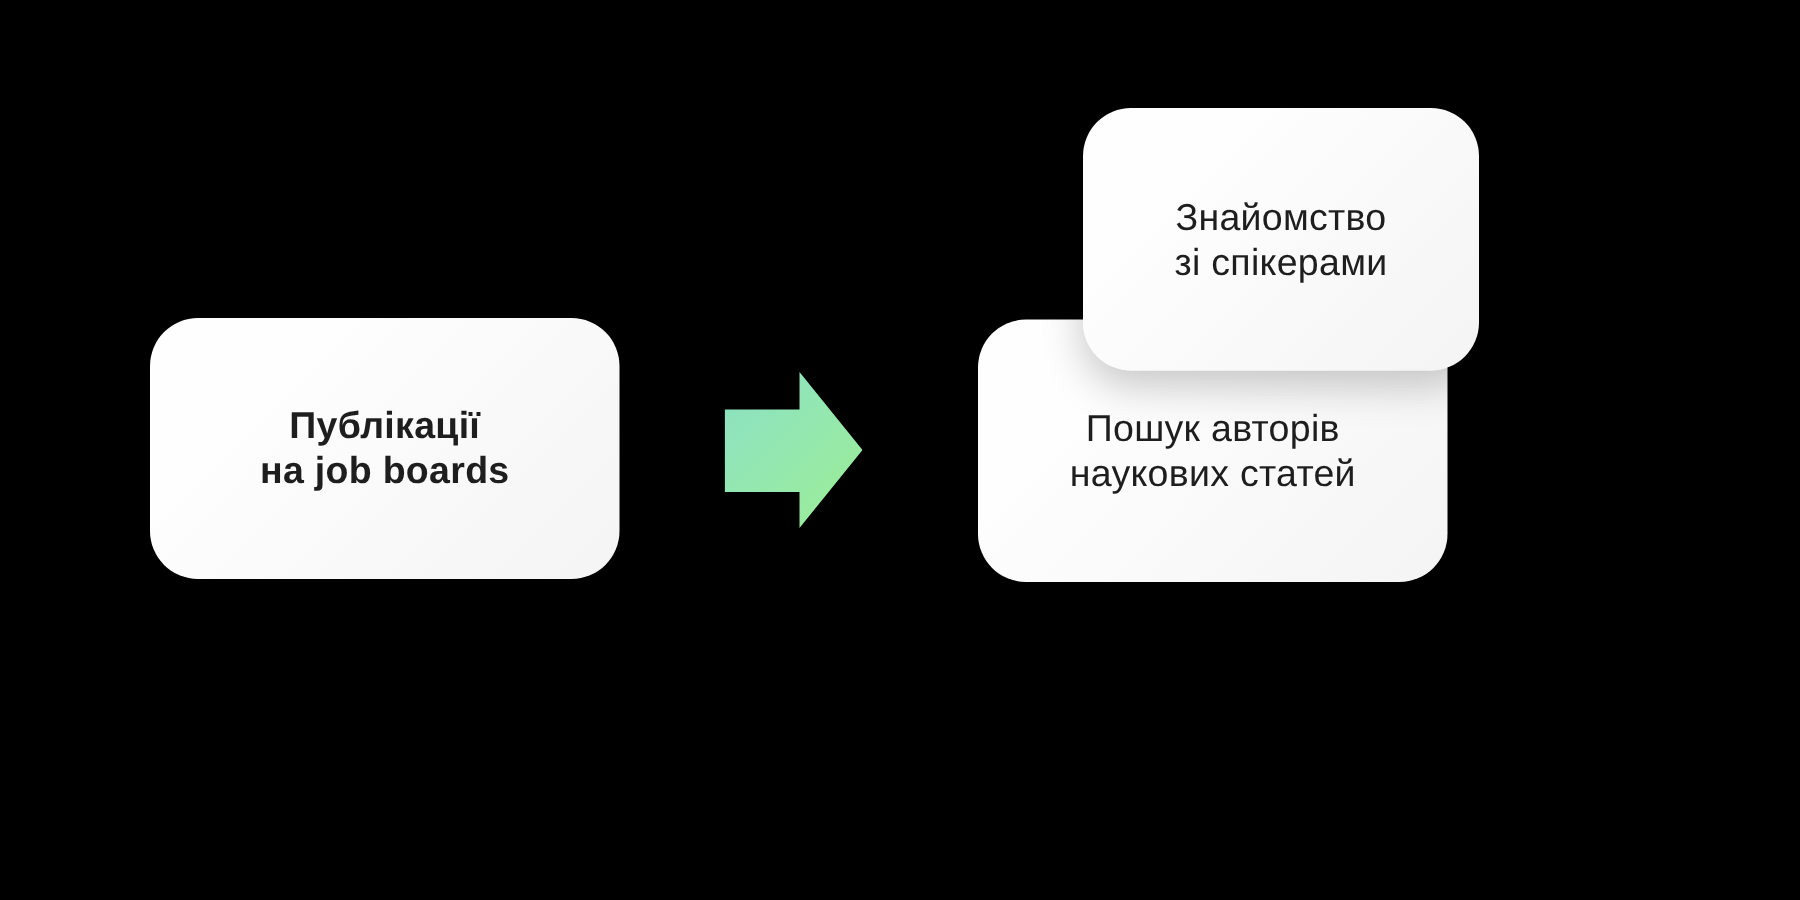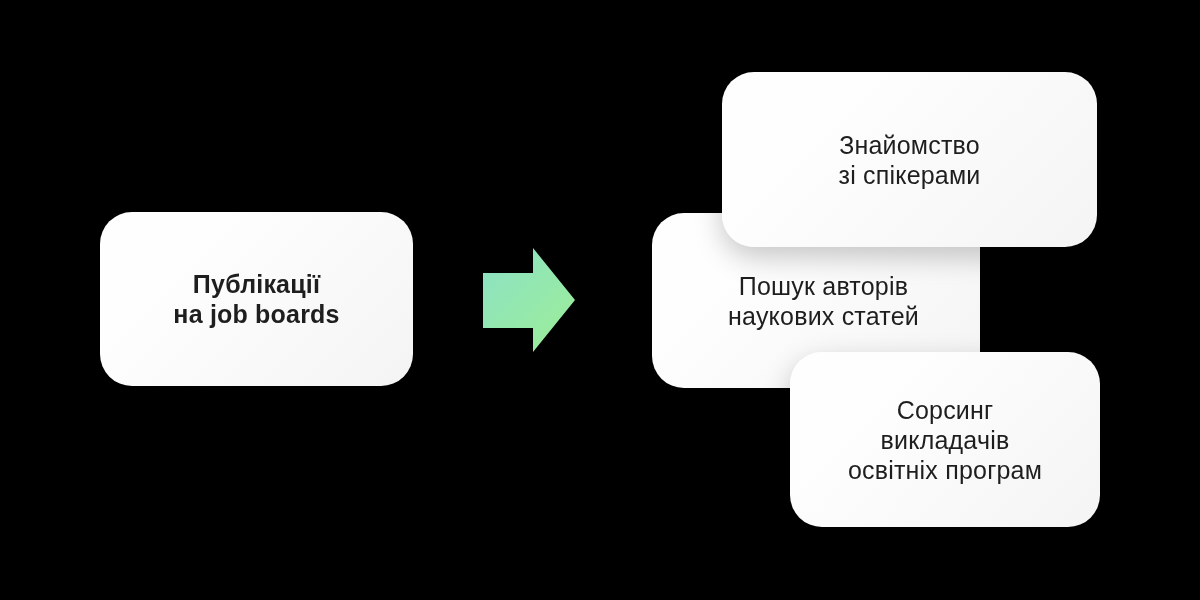--- a/index.html
+++ b/index.html
@@ -30,22 +30,22 @@
     text-align: center;
   }
   .card-label {
     white-space: pre-line;
     font-size: 25px;
     line-height: 1.2;
     letter-spacing: 0.2px;
     color: var(--text, #1e1e1e);
   }
   .card-source { left: 100px; top: 212px; width: 313px; height: 174px; z-index: 1; font-weight: bold; }
-  .card-mid    { left: 652px; top: 213px; width: 313px; height: 175px; z-index: 2; padding-left: 15px; }
-  .card-top    { left: 722px; top:  72px; width: 375px; height: 175px; z-index: 3; }
+  .card-mid    { left: 652px; top: 213px; width: 313px; height: 175px; z-index: 2; }
+  .card-top    { left: 722px; top:  72px; width: 264px; height: 175px; z-index: 3; }
   .card-bottom { left: 790px; top: 352px; width: 310px; height: 175px; z-index: 4; }
   .arrow {
     position: absolute;
     left: 483px;
     top: 248px;
     width: 92px;
     height: 104px;
     z-index: 1;
     background: linear-gradient(135deg, var(--arrow-from, #8BE1C6) 0%, var(--arrow-to, #9DEE95) 100%);
     clip-path: polygon(0 25px, 50px 25px, 50px 0, 92px 52px, 50px 104px, 50px 80px, 0 80px);
@@ -66,19 +66,14 @@
   <div class="card card-mid">
     <div class="card-label">Пошук авторів
 наукових статей</div>
   </div>
 
   <div class="card card-top">
     <div class="card-label">Знайомство
 зі спікерами</div>
   </div>
 
-  <div class="card card-bottom">
-    <div class="card-label">Сорсинг
-викладачів
-освітніх програм</div>
-  </div>
 
 </div>
 
 </body></html>

